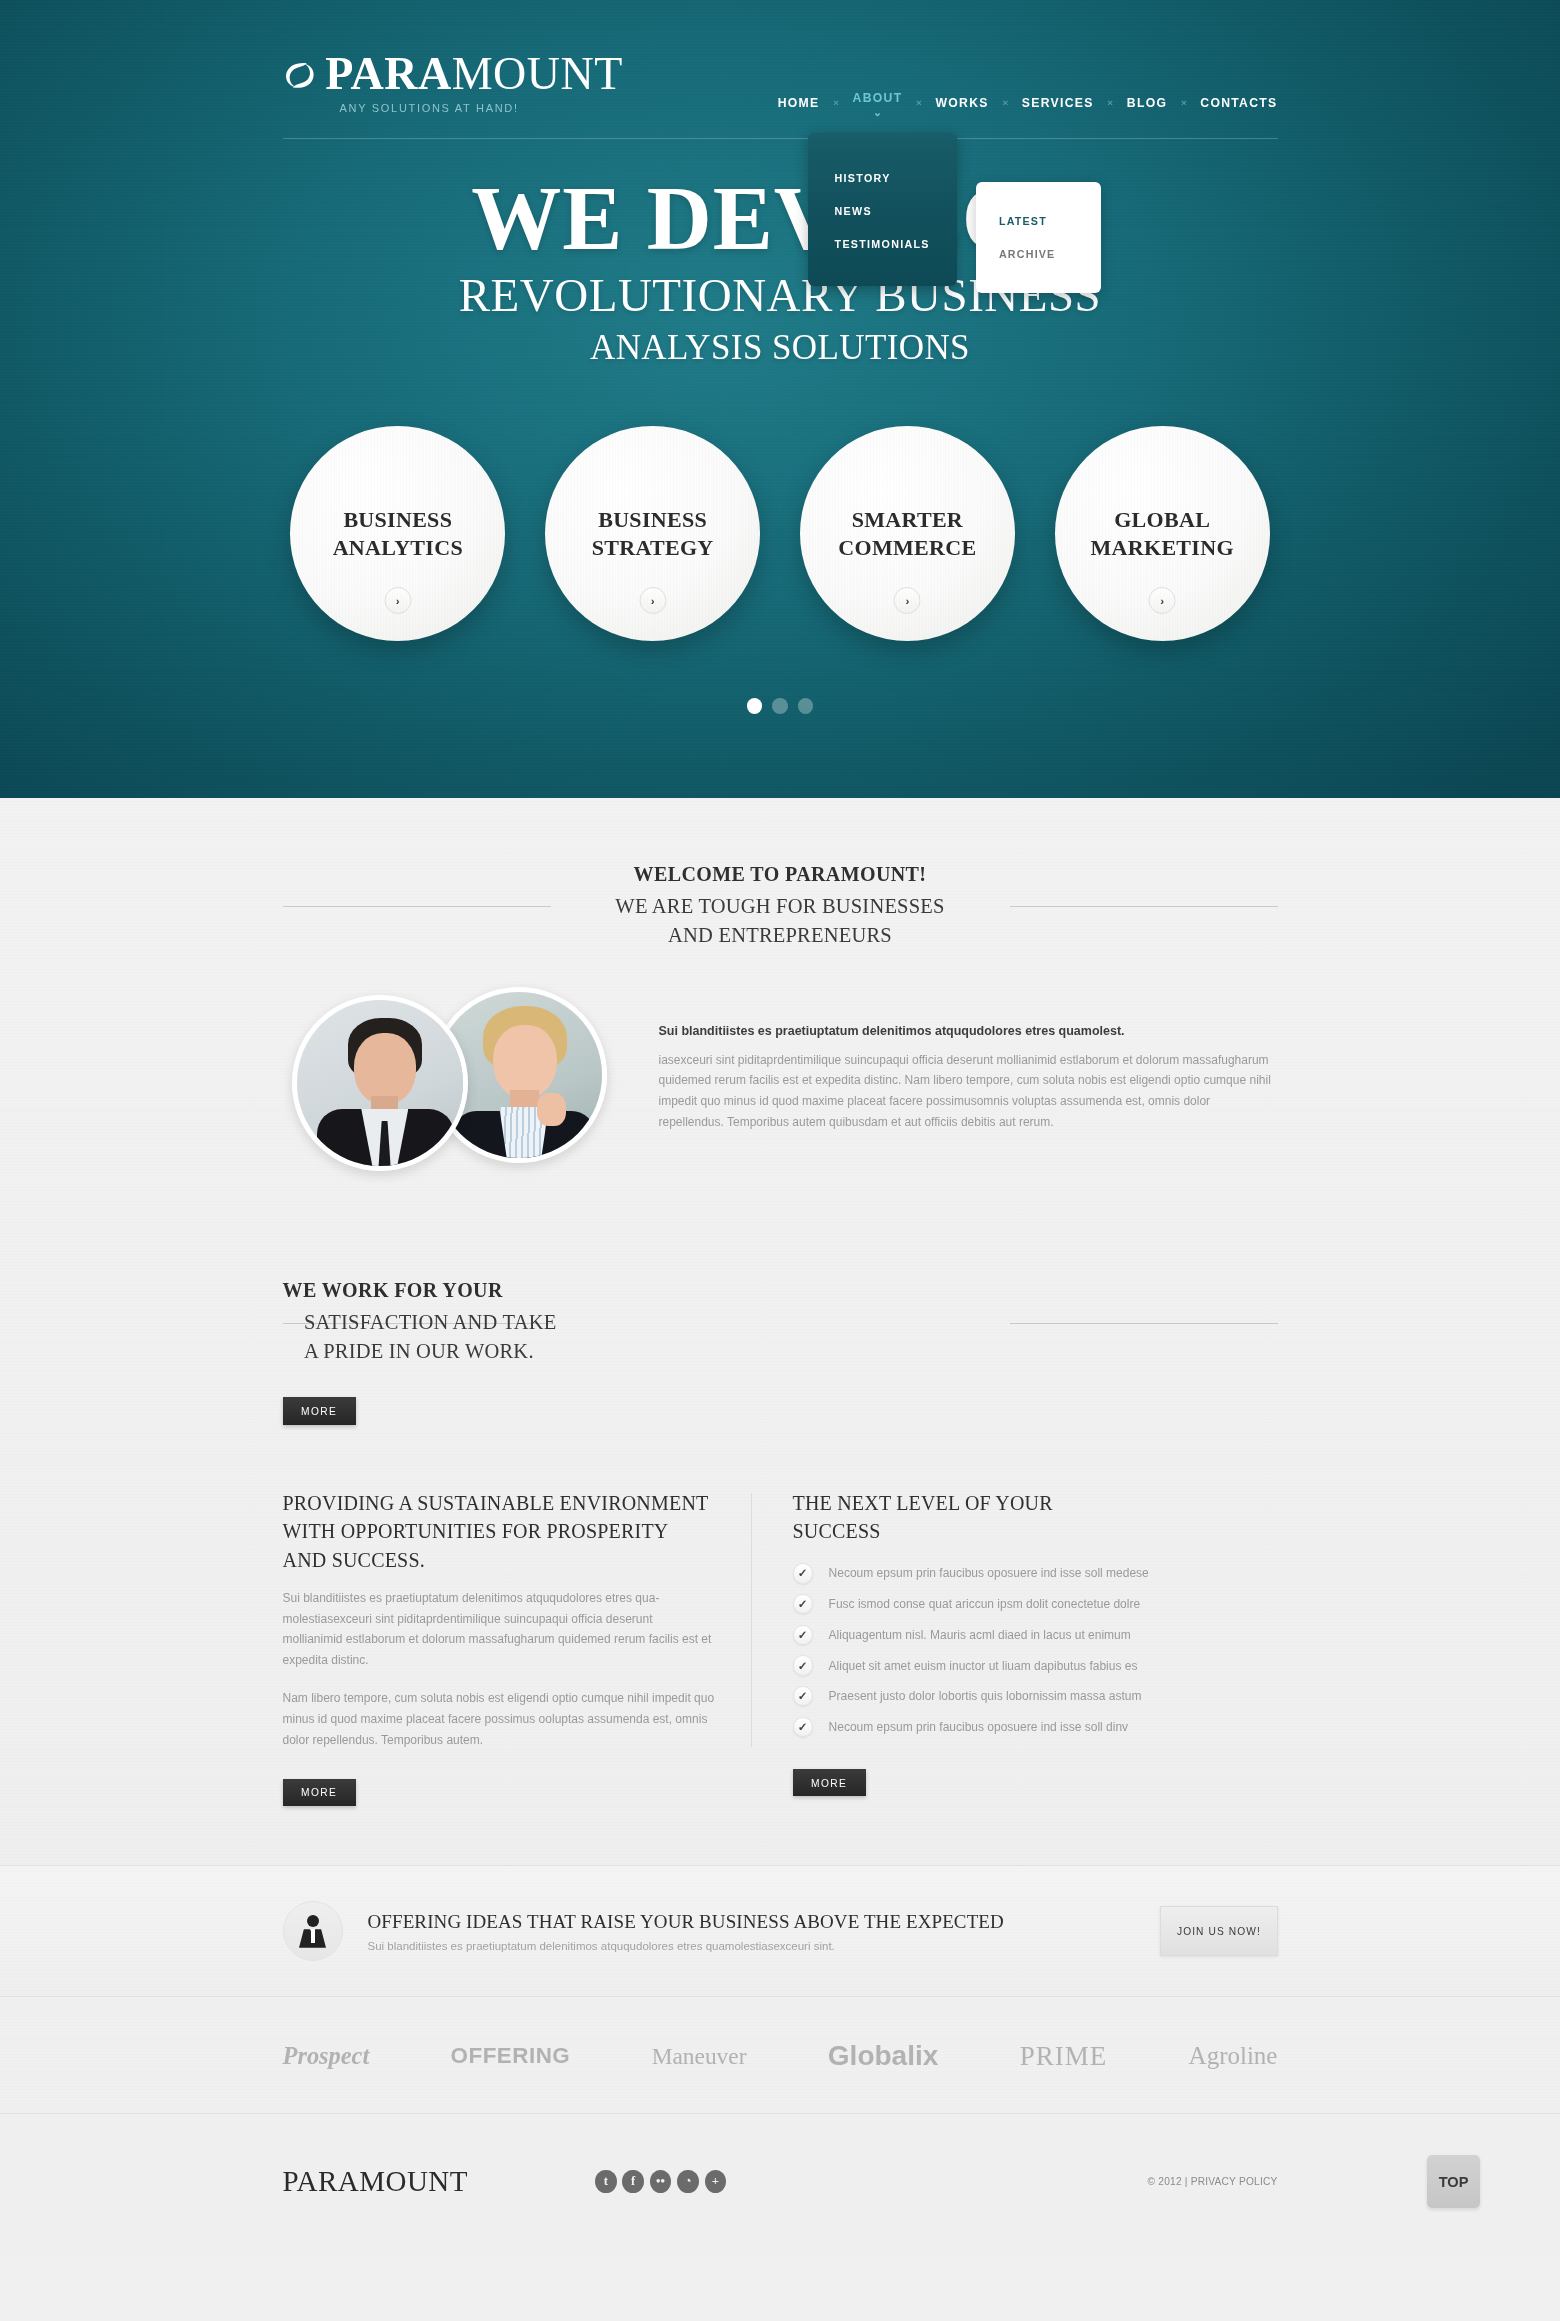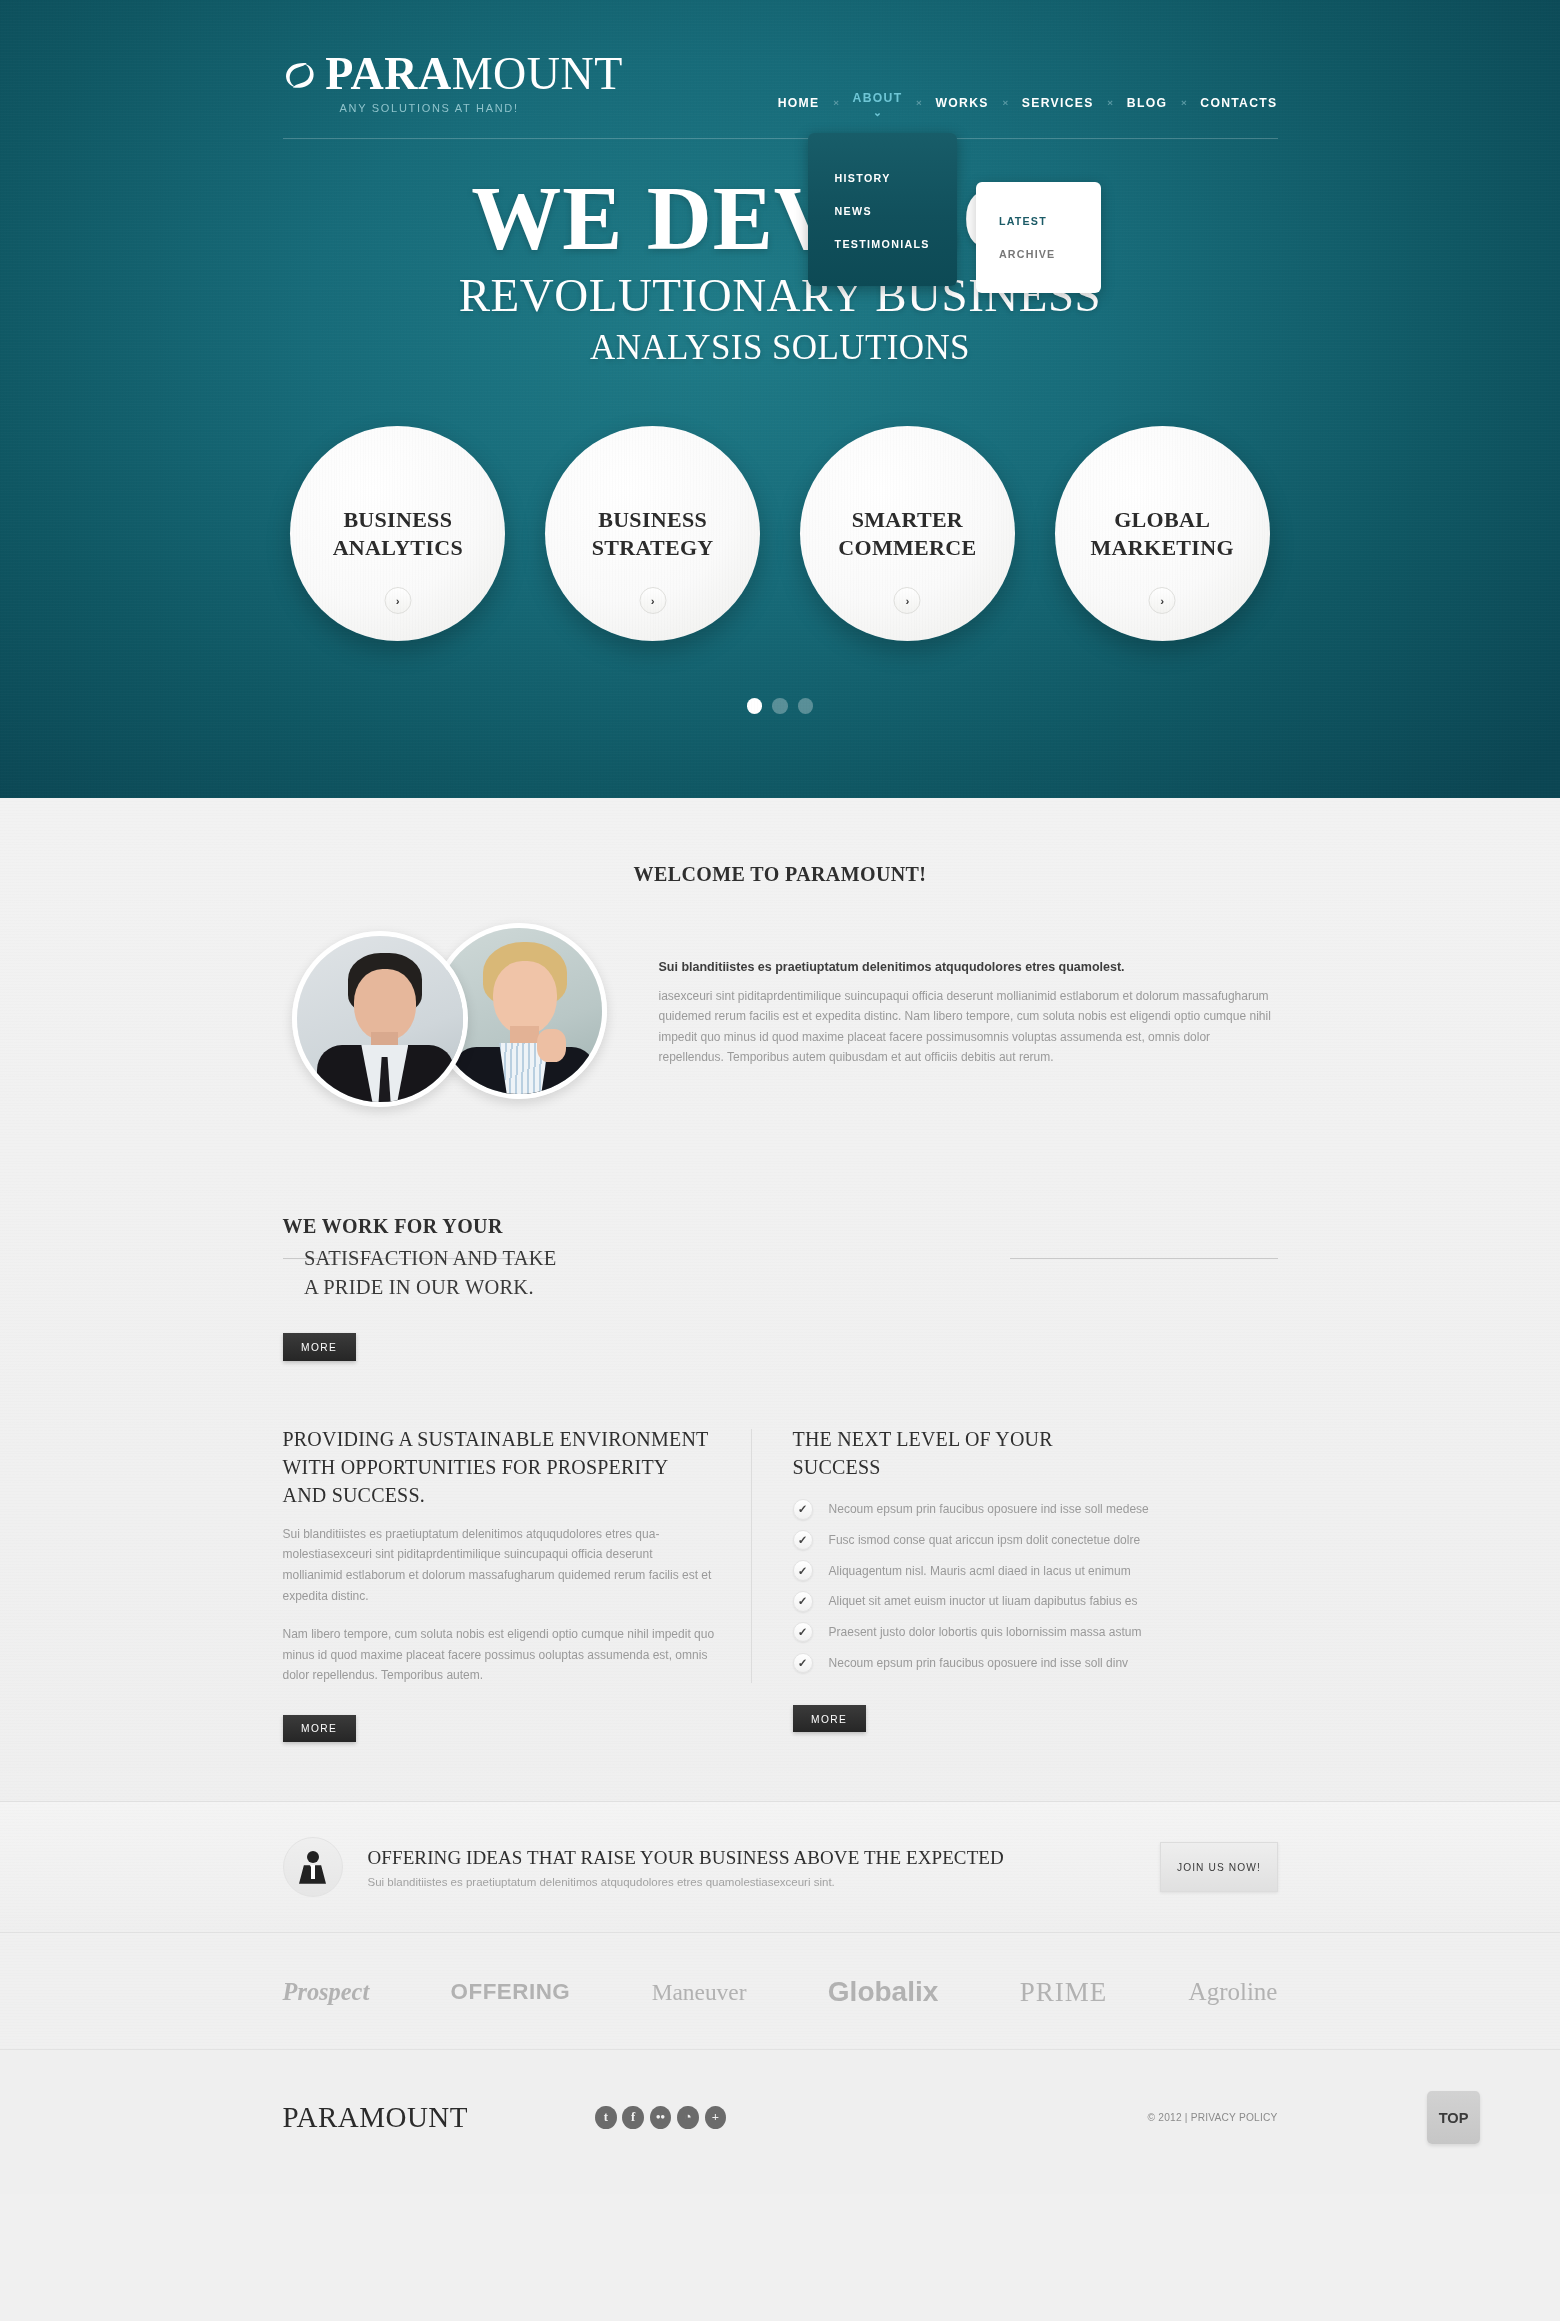--- a/index.html
+++ b/index.html
@@ -400,20 +400,28 @@
         <span class="dot"></span>
       </div>
     </div>
   </div>
 
   <div class="main">
     <div class="container">
 
       <div class="sec-head">
         <div class="sec-h1">WELCOME TO PARAMOUNT!</div>
+        <div class="sec-h2-wrap">
+          <span class="rule-left"></span>
+          <span class="rule-right"></span>
+          <span class="sec-h2">
+            <span>WE ARE TOUGH FOR BUSINESSES</span><br>
+            <span>AND ENTREPRENEURS</span>
+          </span>
+        </div>
       </div>
 
       <div class="welcome-body">
         <div class="photo-wrap">
           <div class="photo p2">
             <span class="ph-bg2"></span>
             <span class="wom-hair"></span>
               <span class="wom-face"></span>
               <span class="wom-neck"></span>
             <span class="wom-suit"></span>

